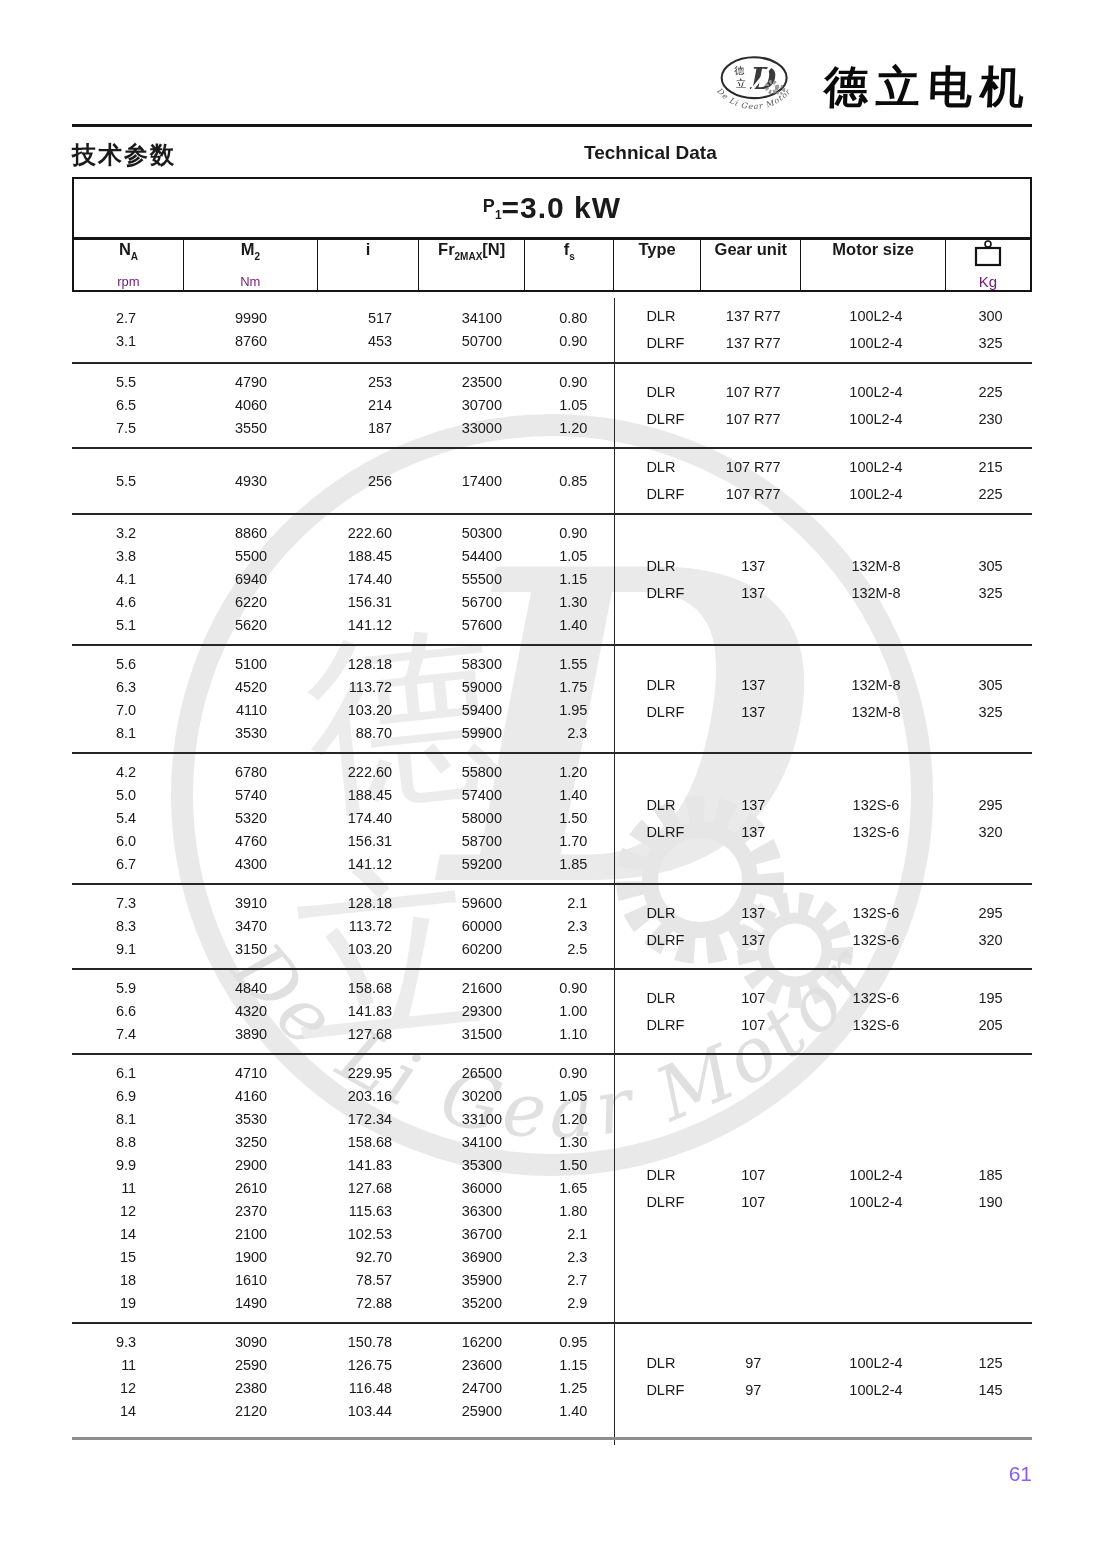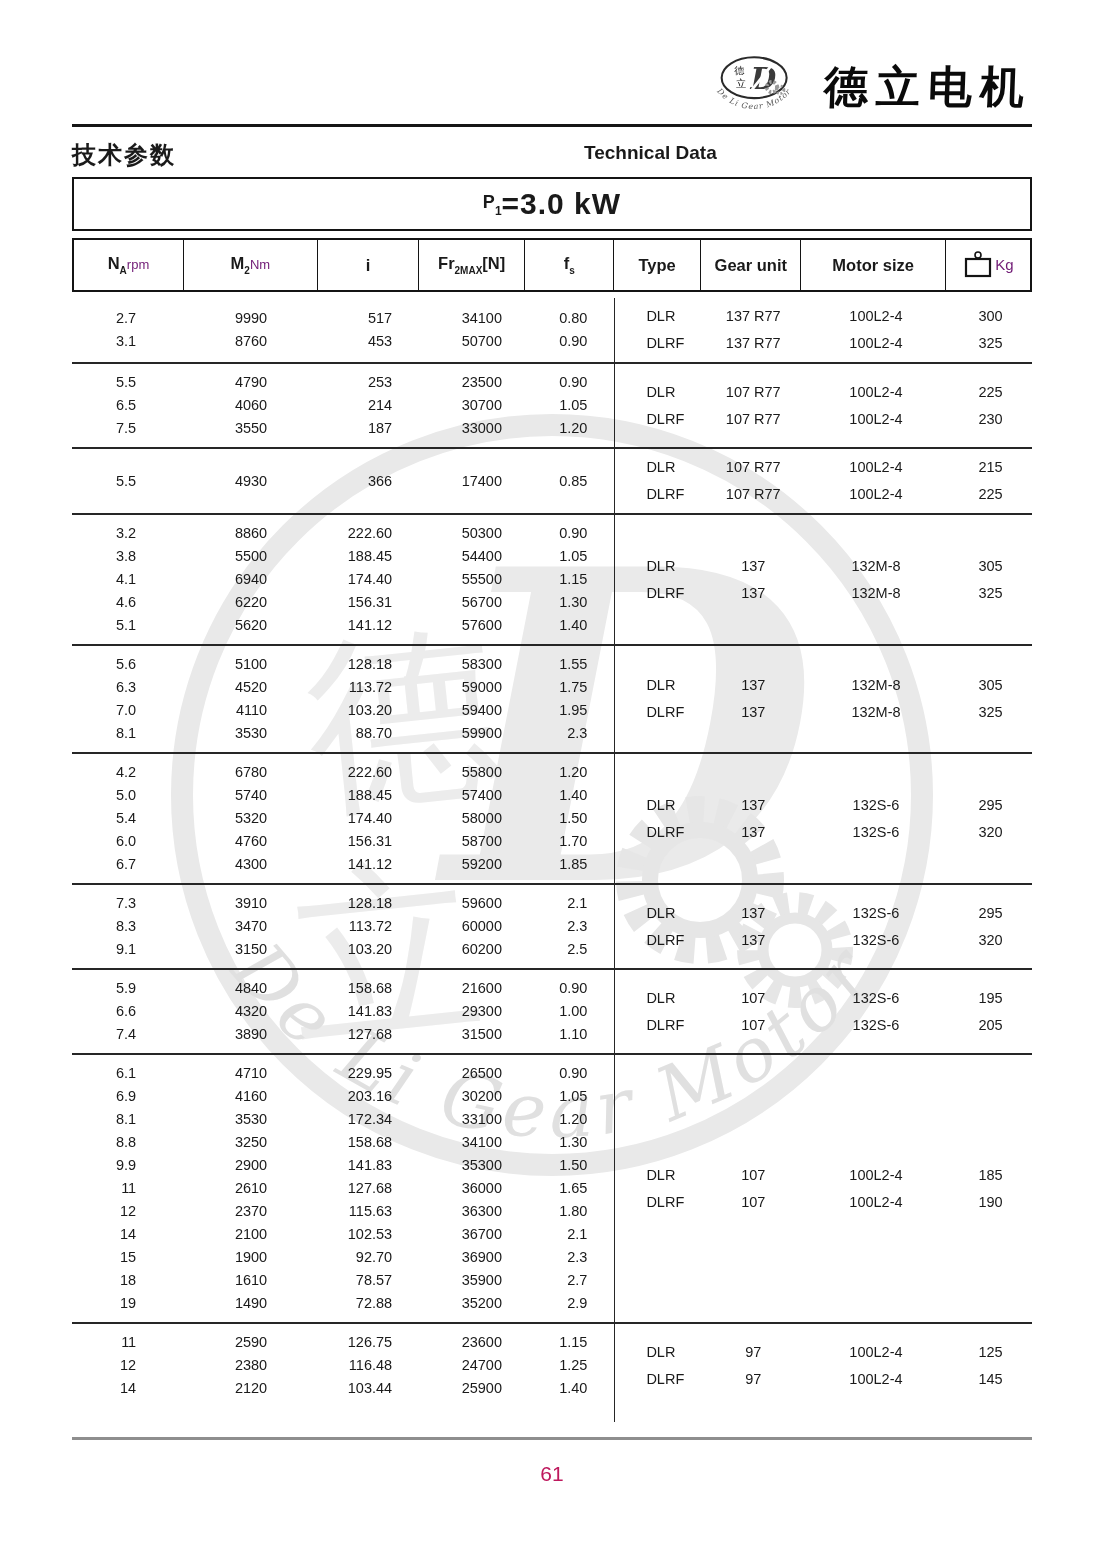--- a/index.html
+++ b/index.html
@@ -13,28 +13,28 @@
   .content { position:absolute; left:72px; top:0; width:960px; z-index:1; }
 
   .brand-block { position:absolute; right:0; top:48px; display:flex; align-items:center; gap:16px; }
   .brand-name { font-family:"DejaVu Serif", serif; font-weight:900; font-size:44px; letter-spacing:8px; color:#0a0a0a; transform:skewX(-2deg); white-space:nowrap; }
 
   .top-rule { position:absolute; left:0; top:124px; width:960px; height:3px; background:#151515; }
 
   .section-cn { position:absolute; left:0; top:139px; font-size:24px; font-weight:bold; letter-spacing:2px; }
   .section-en { position:absolute; left:512px; top:142px; font-size:19px; font-weight:bold; }
 
-  .power-box { position:absolute; left:0; top:177px; width:960px; height:54px; border:2px solid #141414; display:flex; align-items:center; justify-content:center; background:transparent; }
+  .power-box { position:absolute; left:0; top:177px; width:960px; height:62px; border:2px solid #141414; display:flex; align-items:center; justify-content:center; background:transparent; }
   .p-sym { font-size:18px; font-weight:bold; }
   .p-sym sub { font-size:12px; font-weight:bold; position:relative; top:2px; }
   .p-big { font-size:30px; font-weight:bold; letter-spacing:1px; }
 
   
   .thead { position:absolute; left:0; top:238px; width:960px; height:54px; border:2px solid #141414; display:grid; grid-template-columns:11.5% 14% 10.6% 11.1% 9.3% 9.1% 10.5% 15.1% auto; }
-  .th { border-right:1.5px solid #141414; display:flex; align-items:center; justify-content:center; line-height:1.15; }
+  .th { border-right:1.5px solid #141414; display:flex; flex-direction:column; align-items:center; justify-content:space-between; line-height:1.15; }
   .th:last-child { border-right:none; }
   .th .sym { font-size:16.5px; font-weight:bold; }
   .th .sym sub { font-size:10px; font-weight:bold; position:relative; top:1px; }
   .th .unit { font-size:13px; color:#701a75; }
   .th-kg { gap:1px; }
   .th-kg .unit { font-size:15px; }
 
   
   .tbody { position:absolute; left:0; top:298px; width:960px; }
   .group { display:flex; border-bottom:2px solid #262626; }
@@ -49,21 +49,21 @@
   .c-m2 { text-align:right; padding-right:50px; }
   .c-i  { text-align:right; padding-right:27px; }
   .c-fr { text-align:right; padding-right:24px; }
   .c-fs { text-align:right; padding-right:27px; }
   .c-type  { text-align:left; padding-left:31px; }
   .c-gear  { text-align:center; }
   .c-motor { text-align:center; }
   .c-kg    { text-align:center; }
 
   .footer-rule { position:absolute; left:0; top:1437px; width:960px; height:3px; background:#8e8e8e; }
-  .page-num { position:absolute; left:0; top:1462px; width:960px; text-align:center; font-size:21px; color:#be185d; }
+  .page-num { position:absolute; left:0; top:1462px; width:960px; text-align:right; font-size:21px; color:#8b5cf6; }
 </style>
 </head>
 <body>
 
 <div class="page">
 
   <div class="watermark">
     <svg width="1100" height="1555" viewBox="0 0 1100 1555">
       <circle cx="552" cy="795" r="370" fill="none" stroke="#e9e9e9" stroke-width="22"></circle>
       <text x="445" y="880" font-size="430" font-style="italic" font-weight="bold" font-family="'DejaVu Serif', serif" fill="#eaeaea">D</text>
@@ -219,21 +219,21 @@
               <span class="cell c-motor">100L2-4</span>
               <span class="cell c-kg">230</span>
             </div>
           </div>
         </div>
         <div class="group">
           <div class="g-left">
             <div class="d-row">
               <span class="cell c-na">5.5</span>
               <span class="cell c-m2">4930</span>
-              <span class="cell c-i">366</span>
+              <span class="cell c-i">256</span>
               <span class="cell c-fr">17400</span>
               <span class="cell c-fs">0.85</span>
             </div>
           </div>
           <div class="g-right">
             <div class="v-row">
               <span class="cell c-type">DLR</span>
               <span class="cell c-gear">107 R77</span>
               <span class="cell c-motor">100L2-4</span>
               <span class="cell c-kg">215</span>
@@ -567,20 +567,27 @@
               <span class="cell c-type">DLRF</span>
               <span class="cell c-gear">107</span>
               <span class="cell c-motor">100L2-4</span>
               <span class="cell c-kg">190</span>
             </div>
           </div>
         </div>
         <div class="group last">
           <div class="g-left">
             <div class="d-row">
+              <span class="cell c-na">9.3</span>
+              <span class="cell c-m2">3090</span>
+              <span class="cell c-i">150.78</span>
+              <span class="cell c-fr">16200</span>
+              <span class="cell c-fs">0.95</span>
+            </div>
+            <div class="d-row">
               <span class="cell c-na">11</span>
               <span class="cell c-m2">2590</span>
               <span class="cell c-i">126.75</span>
               <span class="cell c-fr">23600</span>
               <span class="cell c-fs">1.15</span>
             </div>
             <div class="d-row">
               <span class="cell c-na">12</span>
               <span class="cell c-m2">2380</span>
               <span class="cell c-i">116.48</span>

